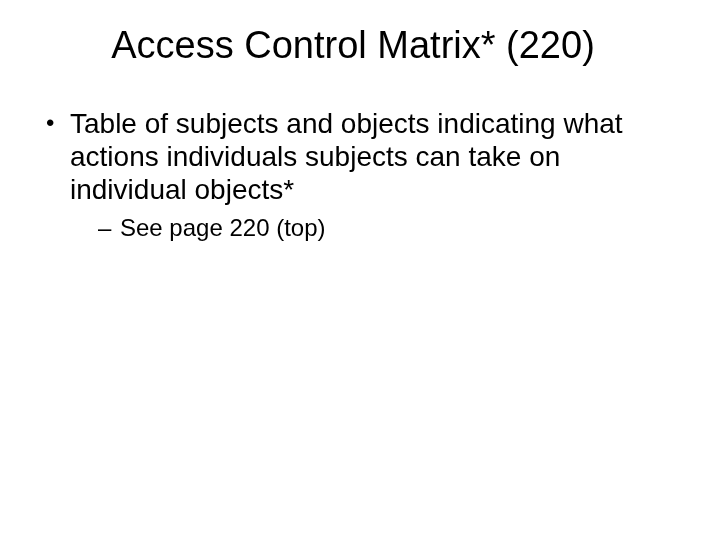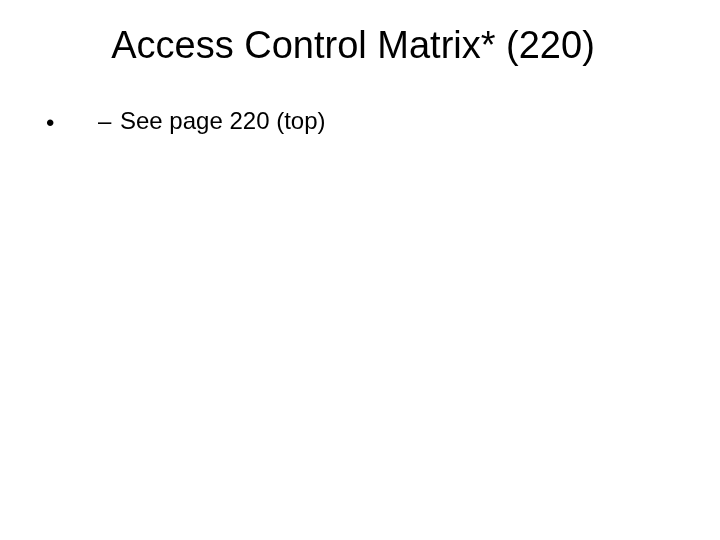--- a/index.html
+++ b/index.html
@@ -61,20 +61,21 @@
     top: 0;
   }
 </style>
 </head>
 <body>
 
 <div class="slide">
   <h1 class="title">Access Control Matrix* (220)</h1>
   <ul class="level1">
     <li>
+      <span>Table of subjects and objects indicating what actions individuals subjects can take on individual objects*</span>
       <ul class="level2">
         <li>
           <span>See page 220 (top)</span>
         </li>
       </ul>
     </li>
   </ul>
 </div>
 
 </body></html>

